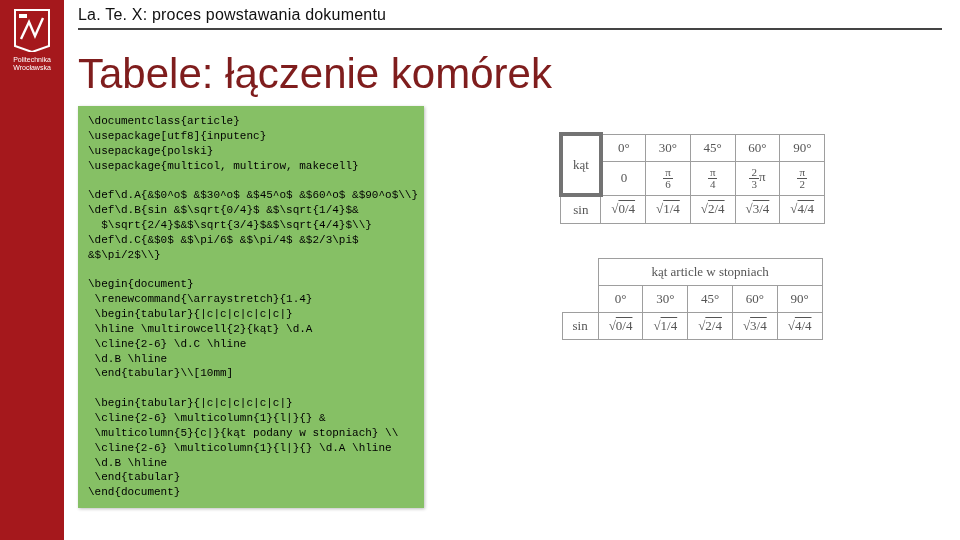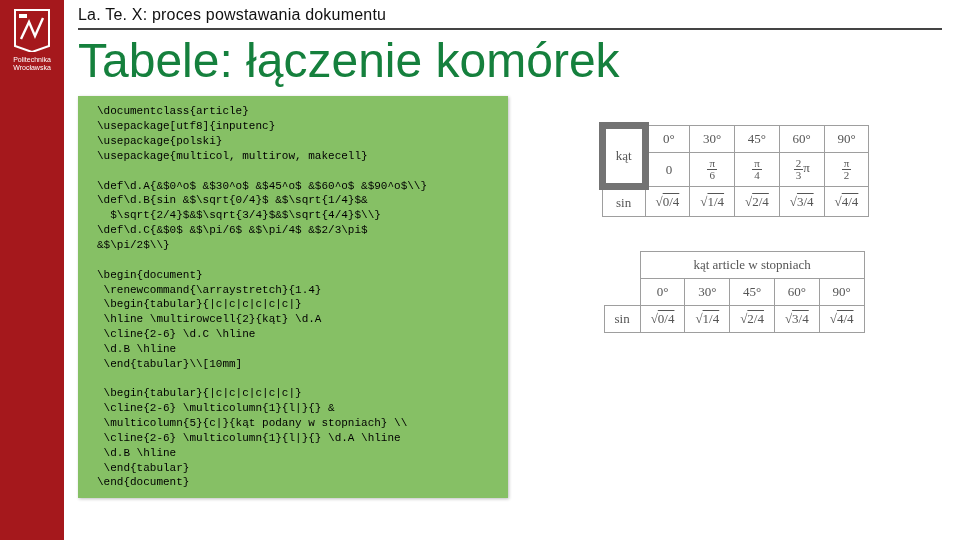--- a/index.html
+++ b/index.html
@@ -3,28 +3,28 @@
 <meta charset="utf-8">
 <style>
   * { margin: 0; padding: 0; box-sizing: border-box; }
   html, body { width: 960px; height: 540px; font-family: "Segoe UI", Arial, sans-serif; background: #fff; overflow: hidden; }
   .slide { width: 960px; height: 540px; position: relative; display: flex; }
   .sidebar { width: 64px; height: 540px; background: #a5181c; display: flex; flex-direction: column; align-items: center; padding-top: 6px; }
   .logo { width: 46px; height: 46px; margin-bottom: 4px; }
   .logo svg { width: 100%; height: 100%; }
   .logo-caption { color: #fff; font-size: 7px; text-align: center; line-height: 1.1; }
   .main { flex: 1; padding: 6px 18px 0 14px; position: relative; }
-  .breadcrumb { font-size: 16px; color: #111; padding-bottom: 4px; border-bottom: 2px solid #444; margin-bottom: 6px; letter-spacing: .2px; }
-  .title { font-size: 48px; font-weight: 400; color: #15803d; margin-bottom: 10px; line-height: 1.05; }
+  .breadcrumb { font-size: 16px; color: #111; padding-bottom: 4px; border-bottom: 2px solid #444; margin-bottom: 22px; letter-spacing: .2px; }
+  .title { font-size: 42px; font-weight: 400; color: #7f1d1d; margin-bottom: 10px; line-height: 1.05; }
   .body-row { display: flex; gap: 18px; align-items: flex-start; }
-  .code-block { background: #86c065; color: #000; font-family: "Consolas","Courier New",monospace; font-size: 11px; line-height: 1.35; padding: 8px 19px; width: 430px; white-space: pre; box-shadow: 1px 1px 3px rgba(0,0,0,.25); }
+  .code-block { background: #86c065; color: #000; font-family: "Consolas","Courier New",monospace; font-size: 11px; line-height: 1.35; padding: 8px 10px; width: 346px; white-space: pre; box-shadow: 1px 1px 3px rgba(0,0,0,.25); }
   .tables { flex: 1; padding-top: 26px; font-family: Georgia, "Times New Roman", serif; }
   .tex-table { margin: 0 auto 34px auto; border-collapse: collapse; }
   .tex-table td, .tex-table th { border: 1px solid #9e9e9e; padding: 5px 10px; font-size: 13px; text-align: center; color: #555; }
-  .tex-table .rowhead { border: 7px solid #737373; }
+  .tex-table .rowhead { border: 4px solid #737373; }
   .noborder { border: none !important; }
   .sqrt { text-decoration: overline; text-align: right; }
   .frac { display: inline-block; text-align: center; vertical-align: middle; font-size: 11px; line-height: 1.0; }
   .frac .n { display:block; border-bottom:1px solid #555; padding:0 2px; }
   .frac .d { display:block; padding:0 2px; }
 </style>
 </head>
 <body>
 
 <div class="slide">

